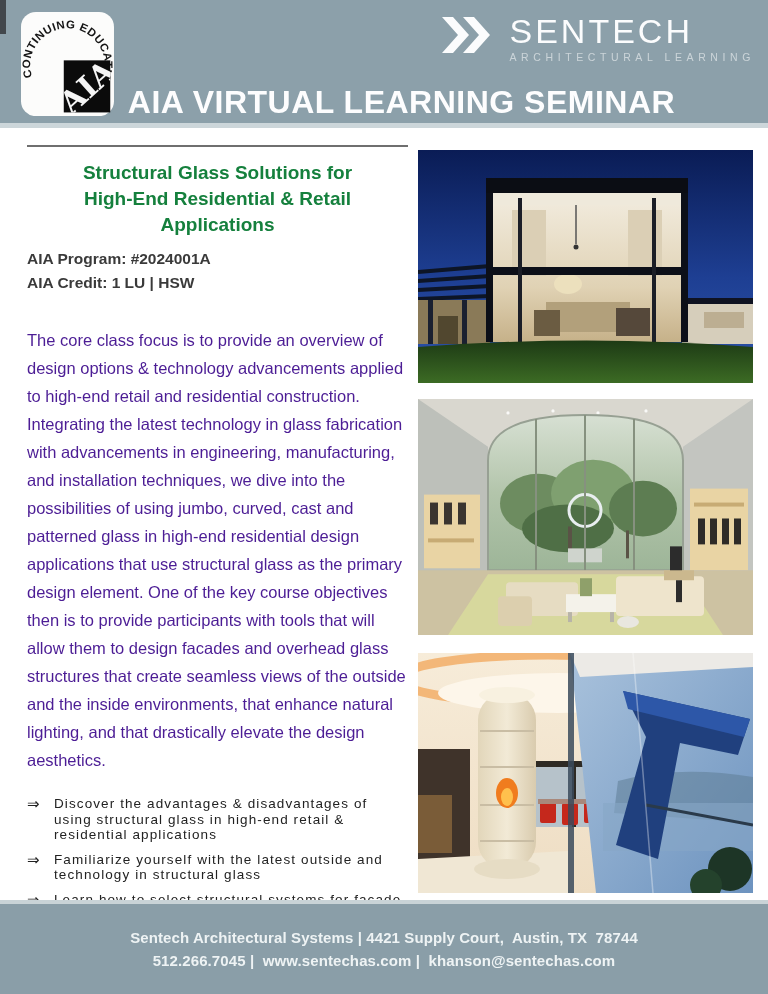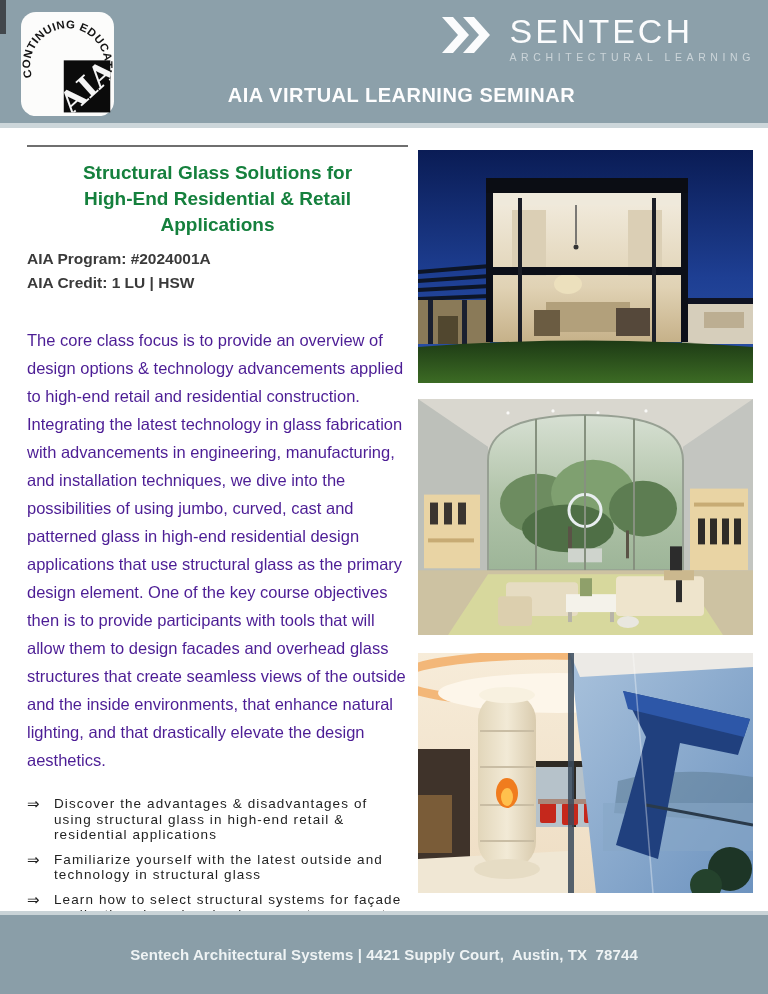--- a/index.html
+++ b/index.html
@@ -26,21 +26,21 @@
   .sentech-text { display:flex; flex-direction:column; align-items:flex-start; }
   .sentech-name {
     color:#fbfcfd; font-size:34px; font-weight:400; letter-spacing:3px; line-height:1;
   }
   .sentech-sub {
     margin-top:4px; color:rgba(255,255,255,0.55); font-size:10.5px;
     font-weight:400; letter-spacing:4.6px; line-height:1;
   }
   .banner-title {
     position:absolute; left:0; right:0; top:84px; text-align:center;
-    color:#fdfdfe; font-size:20px; font-weight:bold; letter-spacing:0.5px;margin-left:35px;
+    color:#fdfdfe; font-size:32px; font-weight:bold; letter-spacing:0.5px;margin-left:35px;
   }
 
   
   .left-col { position:absolute; left:27px; top:145px; width:381px; }
   .title-rule { height:2px; background:#6f6f6f; width:100%; }
   .course-title {
     margin-top:13px; text-align:center; font-size:19px; line-height:26px;
     font-weight:bold; color:#15803d;
   }
   .program-line, .credit-line {
@@ -63,21 +63,21 @@
 
   
   .photo { position:absolute; left:418px; width:335px; overflow:hidden; }
   .photo svg { display:block; width:100%; height:100%; }
   .photo-1 { top:150px; height:233px; }
   .photo-2 { top:399px; height:236px; }
   .photo-3 { top:653px; height:240px; }
 
   
   .footer-band {
-    position:absolute; left:0; bottom:0; width:768px; height:83px;
+    position:absolute; left:0; bottom:0; width:768px; height:94px;
     background:#8a9ea8; border-top:4px solid #c9d3d7;
     display:flex; flex-direction:column; justify-content:center; align-items:center;
     gap:2px;
   }
   .footer-line {
     color:#eef3f4; font-size:15px; font-weight:bold; line-height:21px;
     white-space:pre-wrap; text-align:center; letter-spacing:0.1px;
   }
 </style>
 </head>
@@ -362,15 +362,16 @@
       <circle cx="312" cy="216" r="22" fill="#1d3526"></circle>
       <circle cx="288" cy="232" r="16" fill="#24422c"></circle>
 
       <rect x="150" y="0" width="6" height="240" fill="#3a4a5c" opacity="0.85"></rect>
       <line x1="215" y1="0" x2="235" y2="240" stroke="#ffffff" stroke-width="1.5" opacity="0.35"></line>
     </svg>
   </div>
 
   <div class="footer-band">
     <div class="footer-line">Sentech Architectural Systems | 4421 Supply Court,  Austin, TX  78744</div>
+    <div class="footer-line">512.266.7045 |  www.sentechas.com |  khanson@sentechas.com</div>
   </div>
 
 </div>
 
 </body></html>

